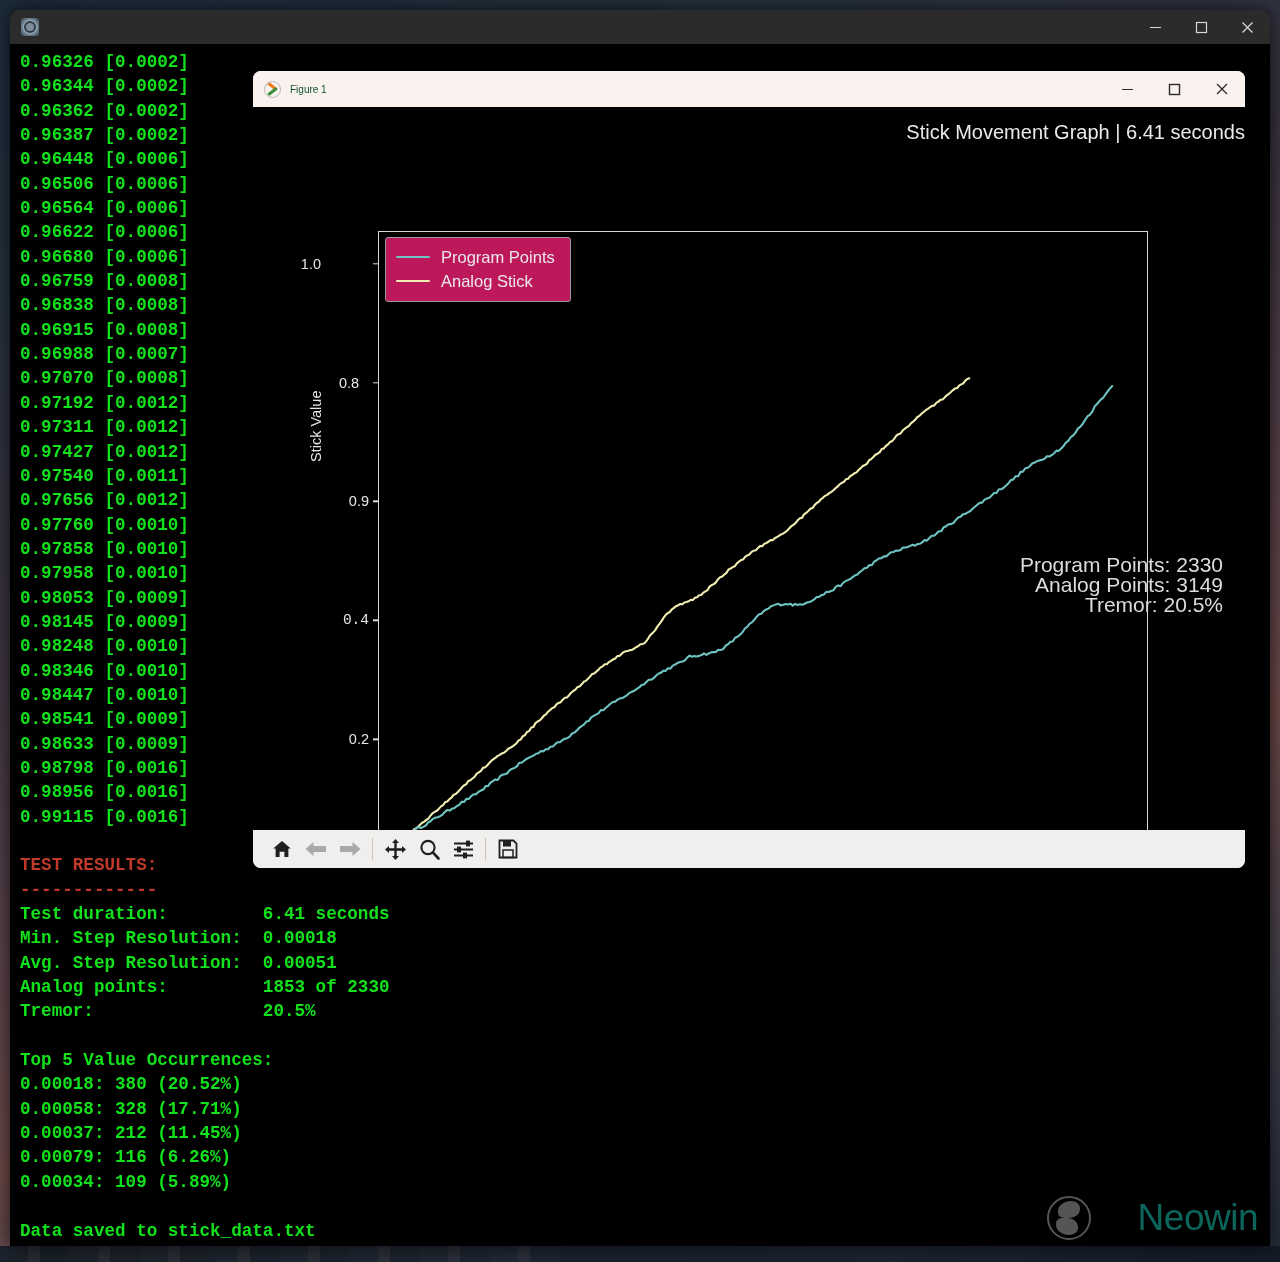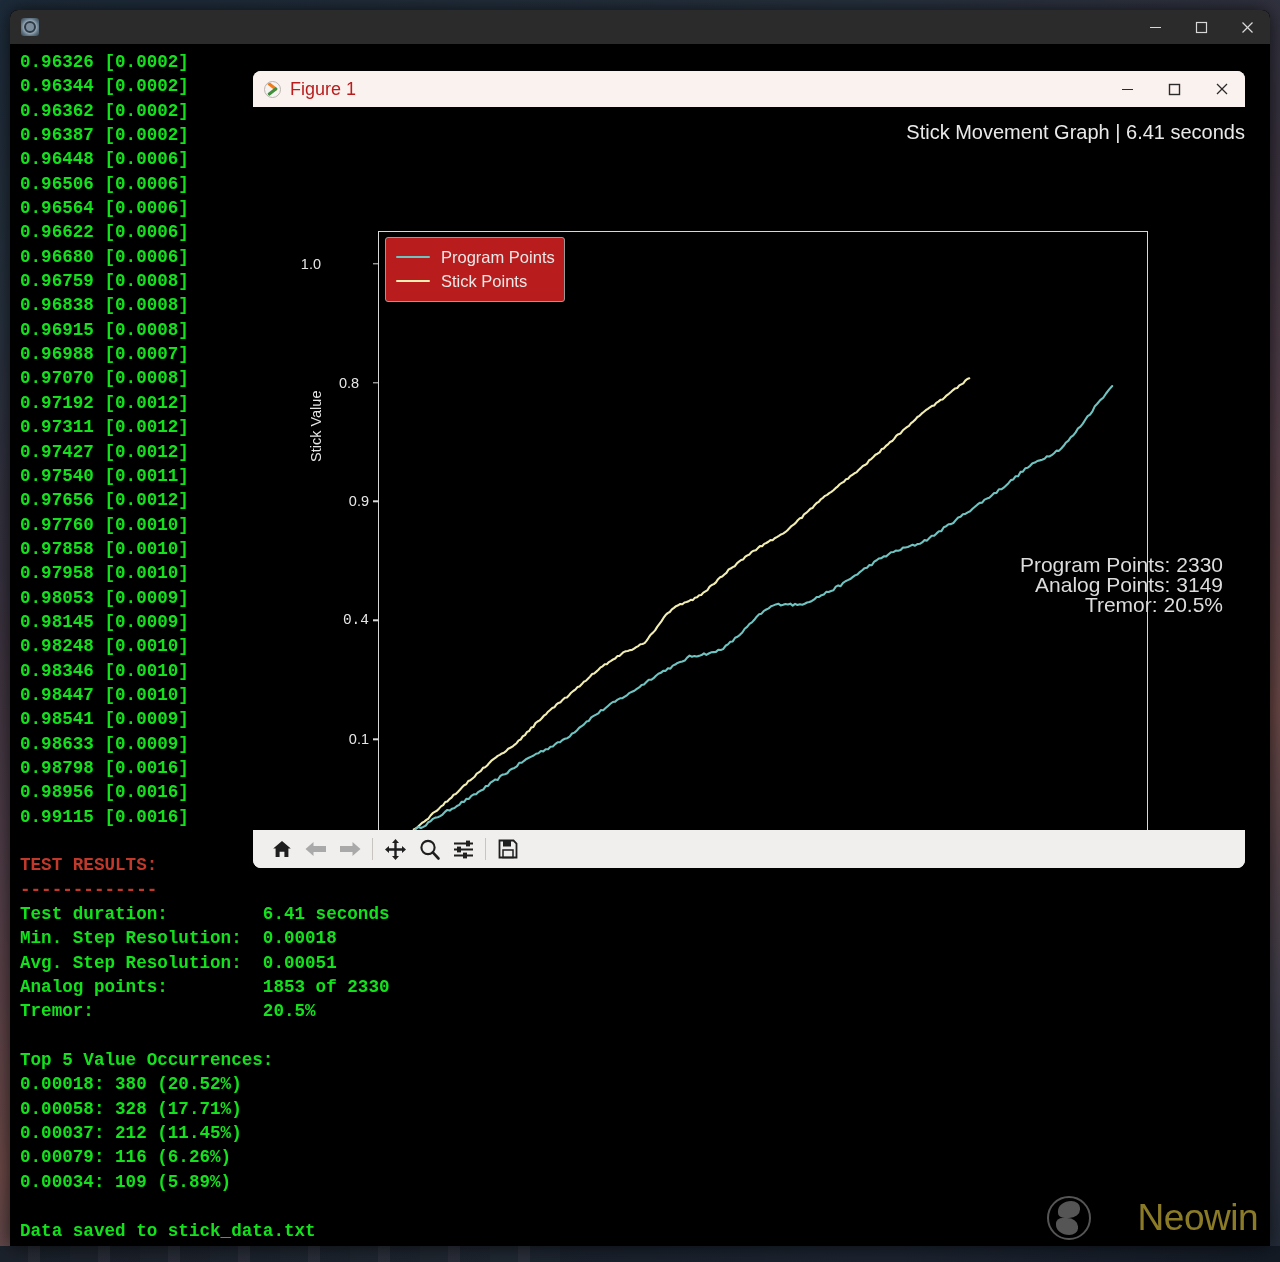--- a/index.html
+++ b/index.html
@@ -89,21 +89,21 @@
     left: 253px; top: 71px;
     width: 992px; height: 797px;
     background: #faf2ee;
     border-radius: 8px;
     box-shadow: 0 8px 26px rgba(0,0,0,.55);
     overflow: hidden;
   }
   #figure-titlebar {
     height: 36px; display: flex; align-items: center;
     background: #faf2ee;
-    color: #b91c1c; font-size: 18px;
+    color: #14532d; font-size: 10px;
   }
   #figure-icon {
     width: 17px; height: 17px; margin: 0 9px 0 11px;
     border-radius: 50%;
     background: #f6f4f2;
     border: 1px solid #b9b2ad;
     position: relative; overflow: hidden; flex: 0 0 auto;
   }
   #figure-icon::before {
     content:""; position:absolute; left:2px; top:3px; width:11px; height:3px;
@@ -159,22 +159,22 @@
   }
   .ytick-mark { position:absolute; width:5px; height:1.4px; background:#d8d8d8; transform: translateY(-50%); }
   .xtick-label {
     position: absolute; color: #e6e6e6; font-size: 14.5px;
     text-align: center; transform: translateX(-50%); top: 748px;
   }
   .xtick-mark { position:absolute; width:1.4px; height:5px; background:#d8d8d8; transform: translateX(-50%); }
 
   #legend-box {
     position: absolute; left: 132px; top: 130px;
-    background: #b91c1c; border: 1.4px solid #9a9a9a; border-radius: 3px;
-    padding: 7px 9px 8px 10px;
+    background: #be185d; border: 1.4px solid #9a9a9a; border-radius: 3px;
+    padding: 7px 15px 8px 10px;
   }
   .legend-row { display: flex; align-items: center; height: 24px; }
   .legend-swatch { width: 34px; height: 2.2px; margin-right: 11px; border-radius: 1px; }
   .legend-text { color: #e9e9e9; font-size: 16.5px; white-space: nowrap; }
 
   #annotation {
     position: absolute; right: 22px; top: 448px;
     color: #dcdcdc; font-size: 21px; text-align: right; line-height: 20px;
   }
 
@@ -189,21 +189,21 @@
     border: 2px solid #9b9b9b; position: relative; overflow: hidden;
   }
   #neowin-mark::before {
     content:""; position:absolute; left:9px; top:3px; width:22px; height:17px;
     background:#9b9b9b; border-radius: 60% 40% 50% 30%;
   }
   #neowin-mark::after {
     content:""; position:absolute; left:7px; top:20px; width:22px; height:17px;
     background:#9b9b9b; border-radius: 30% 50% 40% 60%;
   }
-  #neowin-text { color:#fde047; font-size: 37px; letter-spacing: -0.5px; margin-left: 37px; }
+  #neowin-text { color:#14b8a6; font-size: 37px; letter-spacing: -0.5px; margin-left: 37px; }
 </style>
 </head>
 <body>
 
 <div id="desktop-wallpaper">
   <div id="taskbar">
     <div id="taskbar-items"></div>
   </div>
 </div>
 
@@ -259,21 +259,21 @@
     </div>
   </div>
 
   <div id="figure-canvas">
 
     <div id="chart-title">Stick Movement Graph | 6.41 seconds</div>
 
     <div id="ylabel">Stick Value</div>
 
     <div id="tick-layer">
-        <div class="ytick-label" style="top: 632.245px; right: 876px;">0.1</div>
+        <div class="ytick-label" style="top: 632.245px; right: 876px;">0.2</div>
         <div class="ytick-mark" style="top: 632.245px; left: 120px;"></div>
         <div class="ytick-label" style="top: 513.358px; right: 876px; font-family: Liberation Mono, monospace;">0.4</div>
         <div class="ytick-mark" style="top: 513.358px; left: 120px;"></div>
         <div class="ytick-label" style="top: 394.47px; right: 876px;">0.9</div>
         <div class="ytick-mark" style="top: 394.47px; left: 120px;"></div>
         <div class="ytick-label" style="top: 275.582px; right: 876px; text-align: center;">0.8</div>
         <div class="ytick-mark" style="top: 275.582px; left: 120px;"></div>
         <div class="ytick-label" style="top: 156.694px; right: 924px;">1.0</div>
         <div class="ytick-mark" style="top: 156.694px; left: 120px;"></div>
         <div class="xtick-label" style="left: 159.863px;">0</div>
@@ -295,21 +295,21 @@
       </svg>
     </div>
 
     <div id="legend-box">
       <div class="legend-row">
         <span class="legend-swatch" id="sw0" style="background: rgb(111, 195, 192);"></span>
         <span class="legend-text">Program Points</span>
       </div>
       <div class="legend-row">
         <span class="legend-swatch" id="sw1" style="background: rgb(242, 238, 179);"></span>
-        <span class="legend-text">Stick Points</span>
+        <span class="legend-text">Analog Stick</span>
       </div>
     </div>
 
     <div id="annotation">
       <div>Program Points: 2330</div>
       <div>Analog Points: 3149</div>
       <div>Tremor: 20.5%</div>
     </div>
   </div>
 

